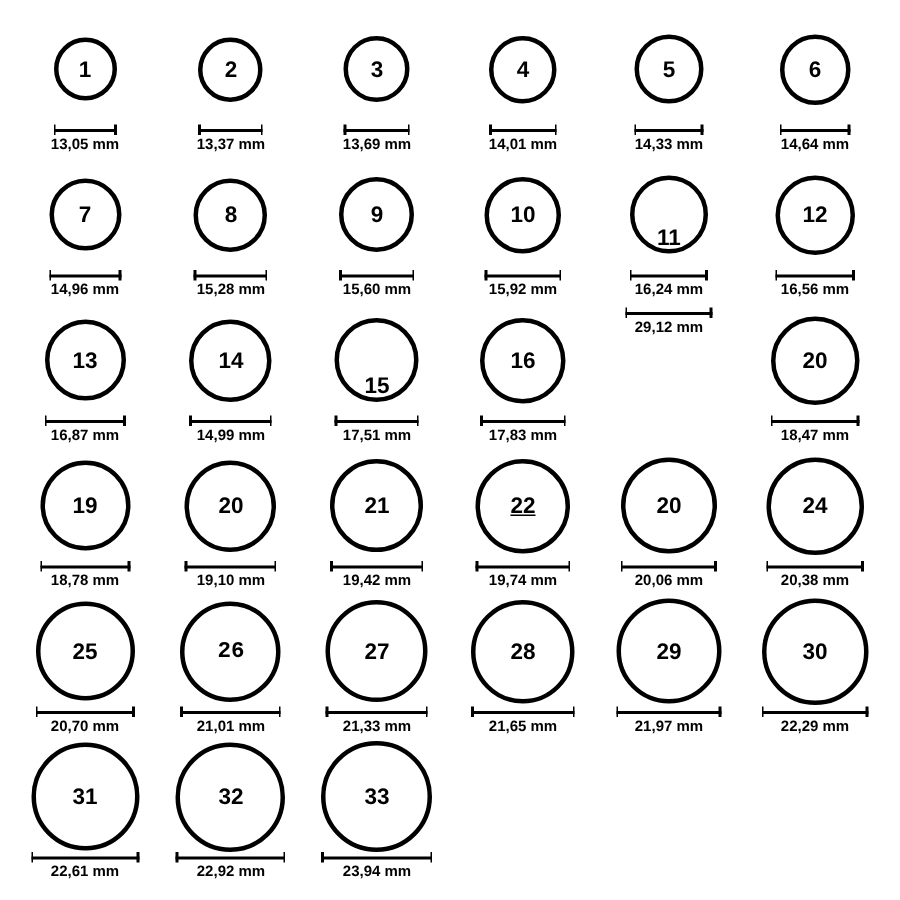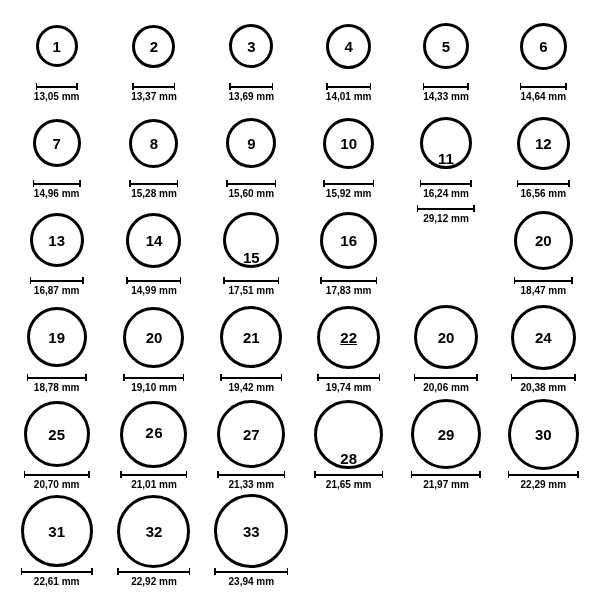--- a/index.html
+++ b/index.html
@@ -431,21 +431,21 @@
         </div>
         <div class="measure" style="width: 68px;">
           <div class="bar"></div>
           <div class="tick left"></div>
           <div class="tick right"></div>
         </div>
         <div class="diameter">21,33 mm</div>
       </div>
       <div class="cell">
         <div class="ring-wrap">
-          <div class="ring" style="width: 69px; height: 69px; align-items: flex-end;">
+          <div class="ring" style="width: 69px; height: 69px;">
             <span class="ring-size">28</span>
           </div>
         </div>
         <div class="measure" style="width: 69px;">
           <div class="bar"></div>
           <div class="tick left"></div>
           <div class="tick right"></div>
         </div>
         <div class="diameter">21,65 mm</div>
       </div>

